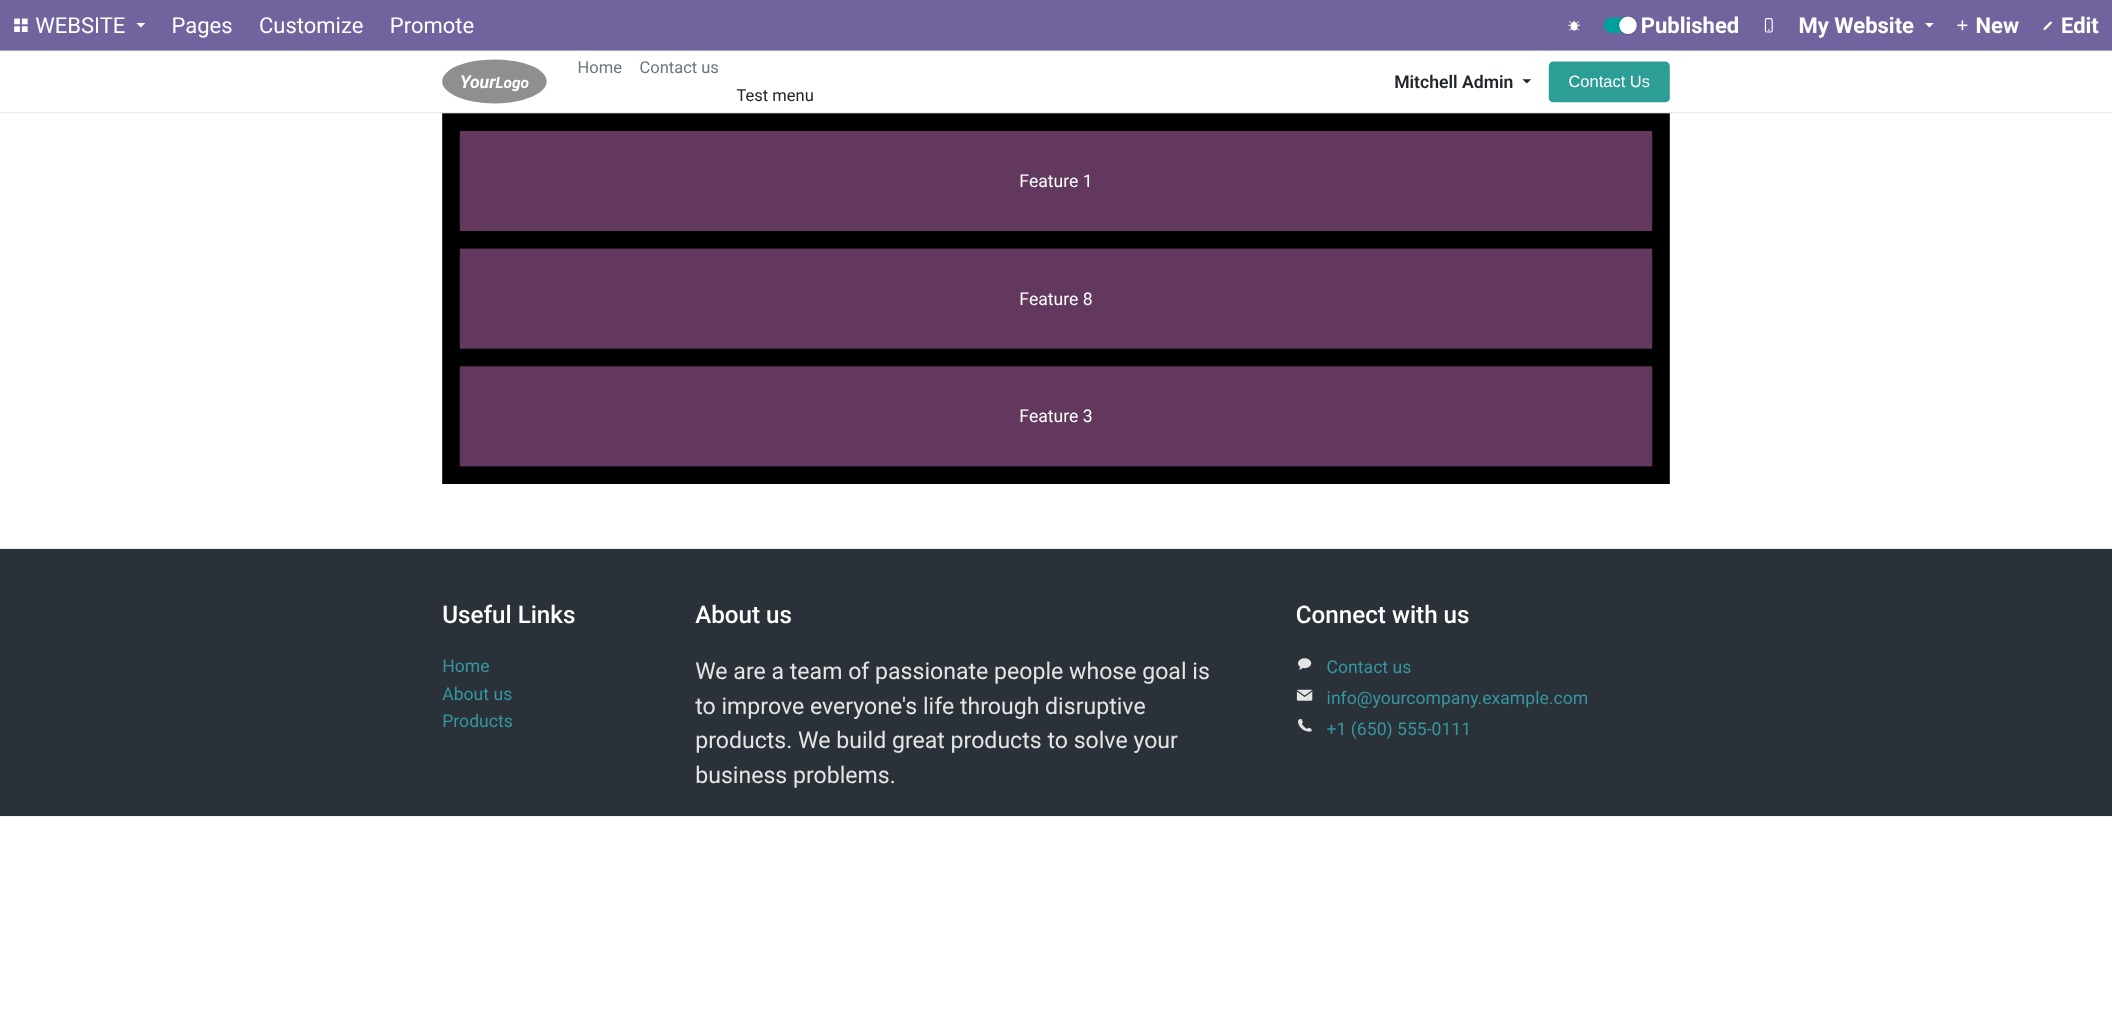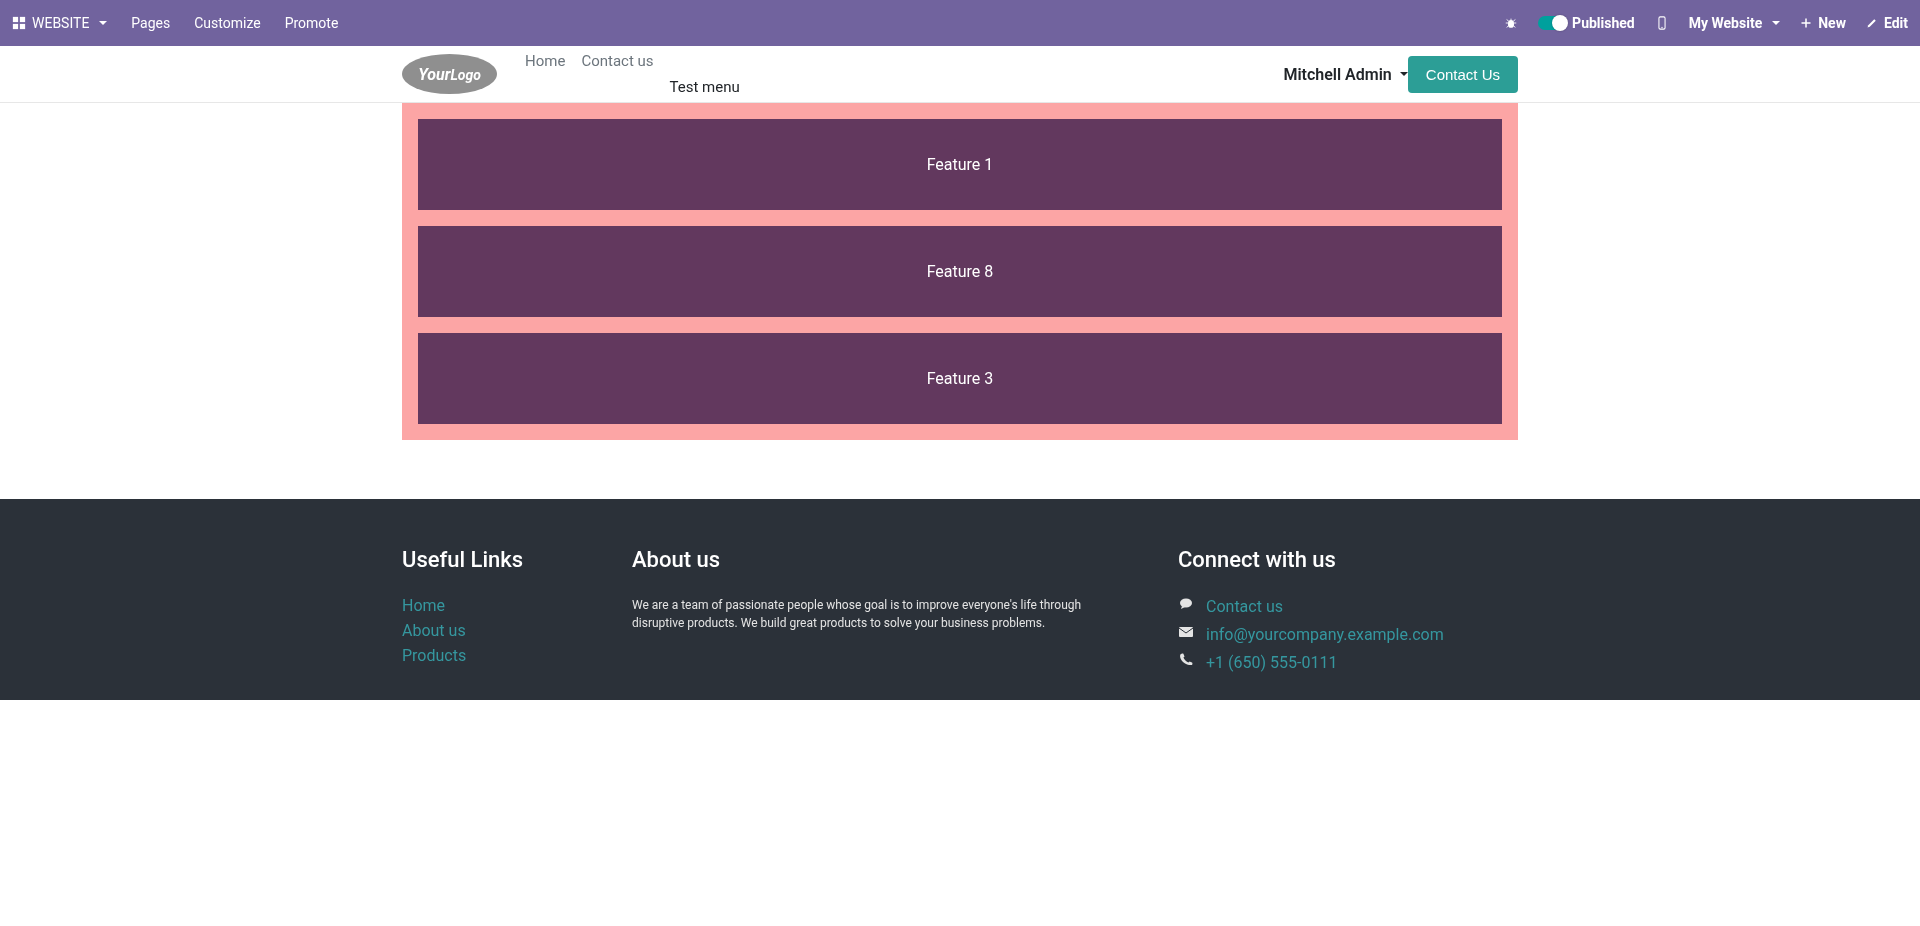--- a/index.html
+++ b/index.html
@@ -1,19 +1,19 @@
 <!DOCTYPE html>
 <html><head>
 <meta charset="utf-8">
 <style>
 * { margin: 0; padding: 0; box-sizing: border-box; }
 body { font-family: -apple-system, BlinkMacSystemFont, "Segoe UI", Roboto, sans-serif; background: #fff; }
 
 
-.admin-bar { background: #71639e; height: 46px; display: flex; align-items: center; color: #fff; padding: 0 12px; font-size: 14px; }
+.admin-bar { background: #71639e; height: 46px; display: flex; align-items: center; color: #fff; padding: 0 12px; font-size: 20px; }
 .admin-left { display: flex; align-items: center; gap: 24px; }
 .admin-right { margin-left: auto; display: flex; align-items: center; gap: 20px; font-weight: bold; }
 .admin-item { display: flex; align-items: center; gap: 6px; cursor: pointer; }
 .icon-svg { width: 14px; height: 14px; fill: currentColor; }
 .icon-svg-sm { width: 12px; height: 12px; fill: currentColor; }
 .caret-down { display:inline-block; width:0; height:0; border-left:4px solid transparent; border-right:4px solid transparent; border-top:4px solid currentColor; margin-left:4px; vertical-align: middle;}
 
 
 .toggle { position: relative; width: 28px; height: 14px; background: #00a09d; border-radius: 10px; cursor: pointer; }
 .toggle-knob { position: absolute; right: -2px; top: -1px; width: 16px; height: 16px; background: #fff; border-radius: 50%; box-shadow: 0 0 2px rgba(0,0,0,.3); }
@@ -21,42 +21,42 @@
 
 .site-header { border-bottom: 1px solid #e7e7e7; }
 .container { max-width: 1140px; margin: 0 auto; padding: 0 12px; }
 .header-inner { display: flex; align-items: center; height: 56px; }
 .logo { width: 95px; height: 40px; background: #8f8f8f; border-radius: 50% / 50%; display:flex; align-items:center; justify-content:center; position:relative; }
 .logo-text { color:#fff; font-style: italic; font-weight: bold; font-size: 14px; }
 .logo-your { font-size: 16px; }
 .nav-menu { display: flex; gap: 16px; margin-left: 28px; }
 .nav-link { color: #6c757d; text-decoration: none; font-size: 15px; cursor: pointer; }
 .nav-link.active { color: #212529; margin-top: 26px; }
-.header-right { margin-left: auto; display: flex; align-items: center; }
+.header-right { margin-left: auto; display: flex; align-items: center; gap: 16px; }
 .user-drop { font-weight: 600; color: #212529; cursor: pointer; display:flex; align-items:center; gap:4px; }
 .btn-contact { background: #2c9e96; color: #fff; border: none; padding: 10px 18px; border-radius: 4px; font-size: 15px; cursor: pointer; }
 
 
 .page-title { color: #62385e; font-weight: 400; font-size: 40px; margin: 18px 0 24px; }
-.feature-block { background: #fca5a5; padding: 16px; border-radius: 0; }
+.feature-block { background: #000000; padding: 16px; border-radius: 0; }
 .feature-item { background: #62385e; color: #fff; text-align: center; padding: 36px 0; font-size: 16px; margin-bottom: 16px; }
 .feature-item:last-child { margin-bottom: 0; }
 
 .spacer { height: 48px; }
 
 
 .footer { background: #2b3139; color: #fff; padding: 48px 0 20px; margin-top: 11px; }
 .footer-cols { display: flex; gap: 40px; }
 .footer-col h4 { font-size: 22px; font-weight: 500; margin-bottom: 24px; color: #fff; }
 .footer-links { list-style: none; }
 .footer-links li { margin-bottom: 6px; }
 .footer-link { color: #35979f; text-decoration: none; cursor: pointer; font-size: 16px; }
 .col-links { width: 190px; flex-shrink: 0; }
 .col-about { flex: 1; max-width: 490px; }
-.about-text { color: #e4e4e4; font-size: 12px; line-height: 1.5; }
+.about-text { color: #e4e4e4; font-size: 21px; line-height: 1.5; }
 .col-connect { margin-left: auto; width: 340px; }
 .connect-row { display: flex; align-items: center; gap: 10px; margin-bottom: 8px; font-size: 16px; }
 .connect-row .footer-link { }
 .connect-icon { width: 18px; flex-shrink:0; color: #e4e4e4; }
 </style>
 </head>
 <body>
 
 <div class="admin-bar">
   <div class="admin-left">

